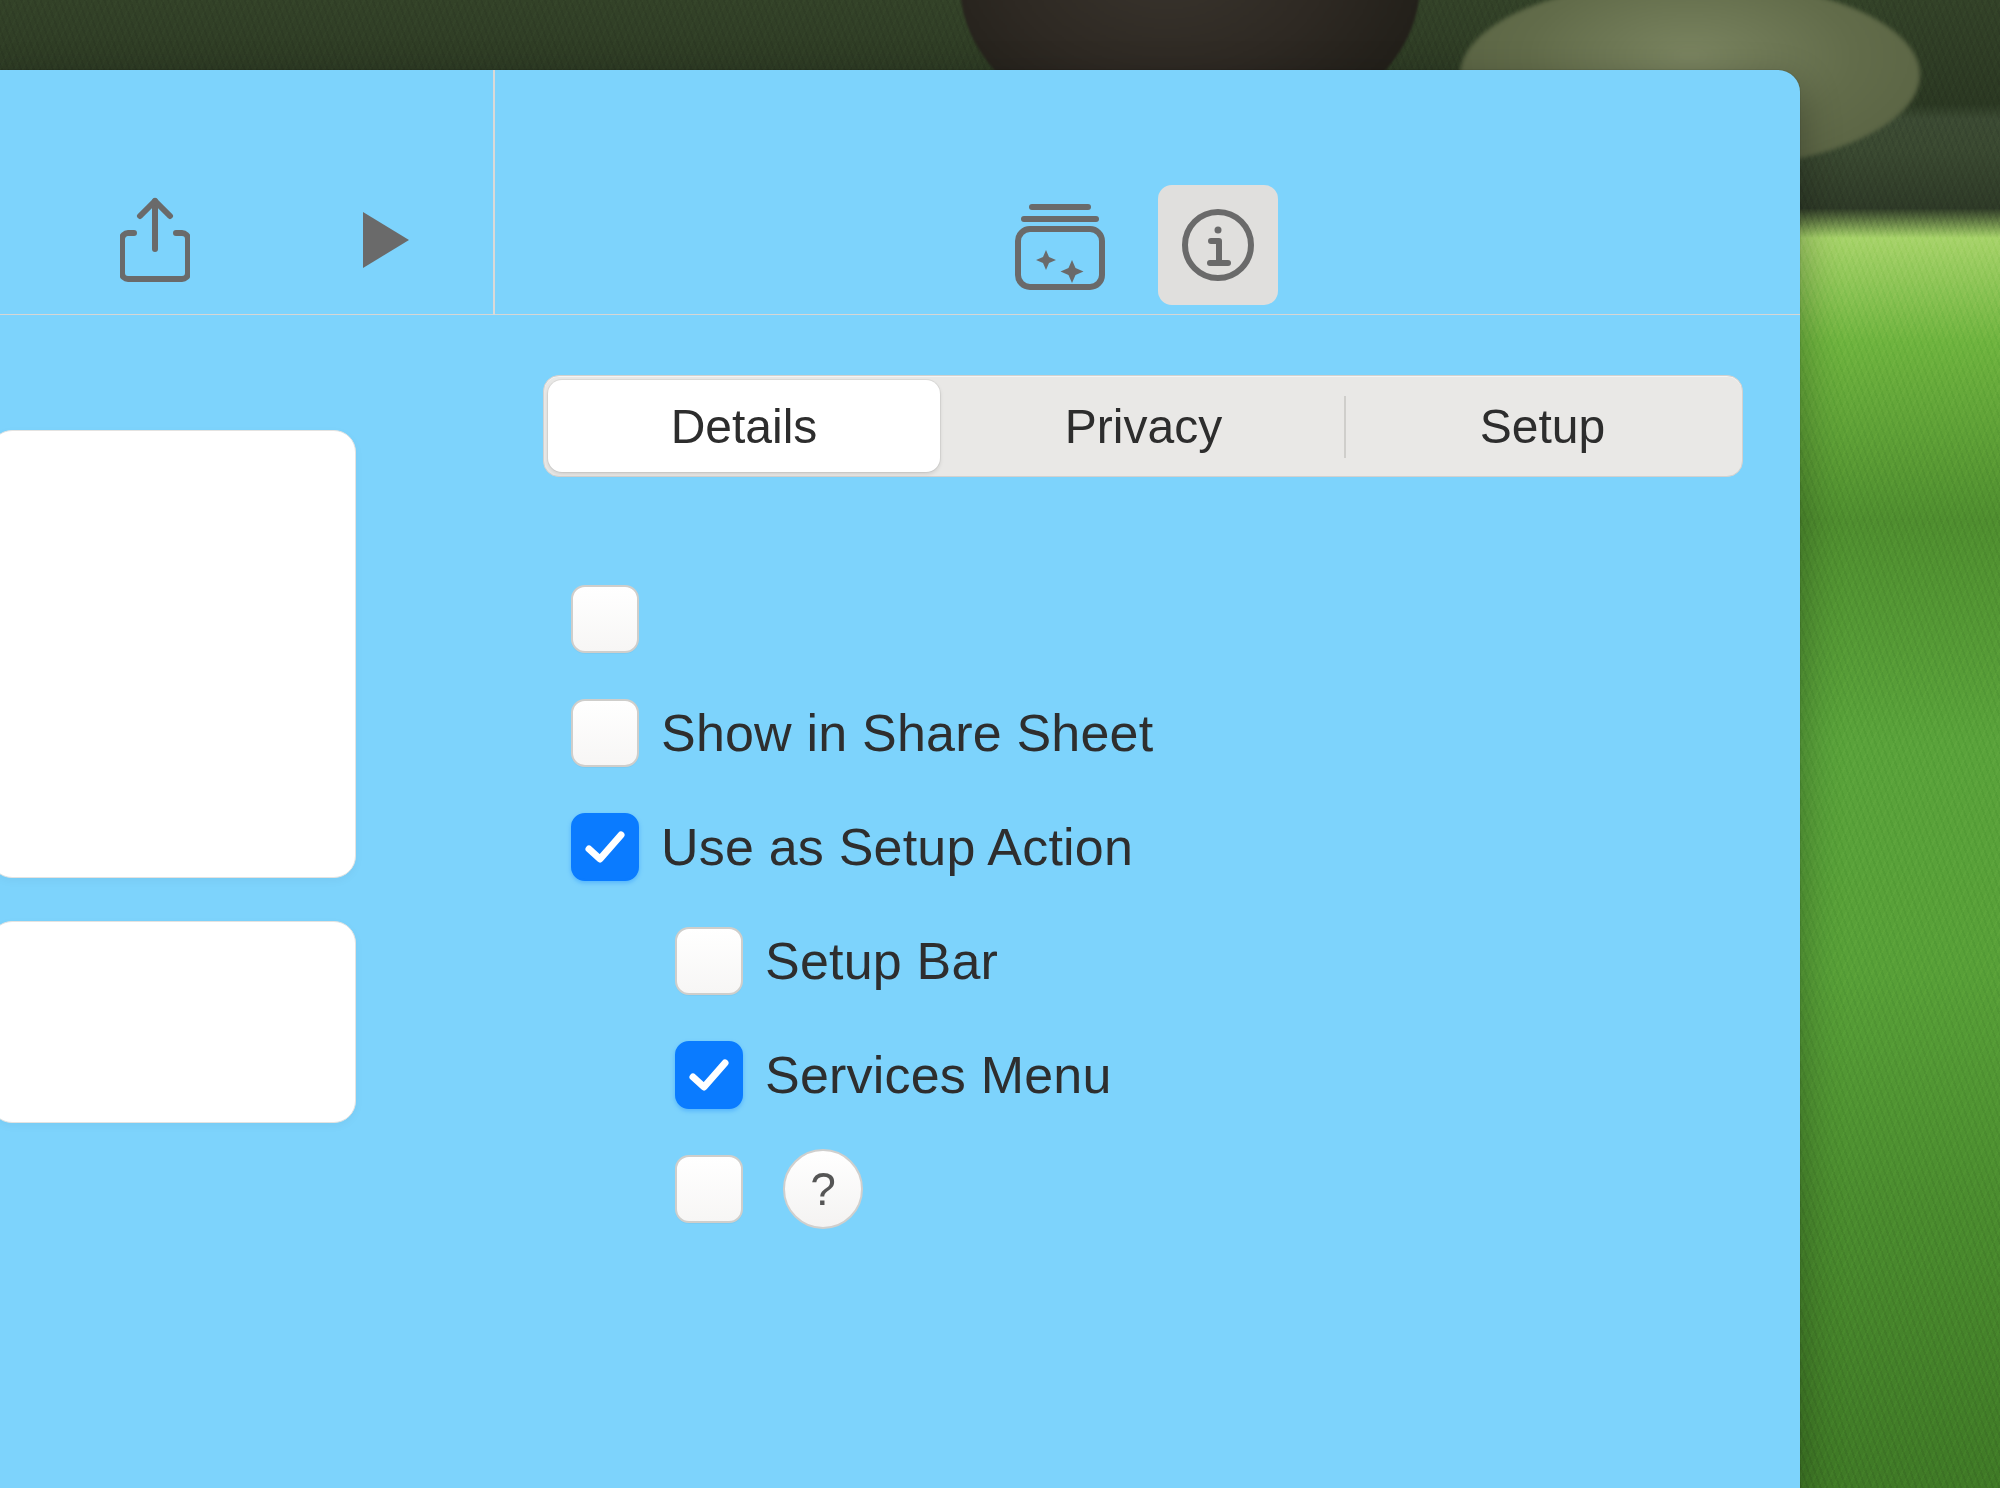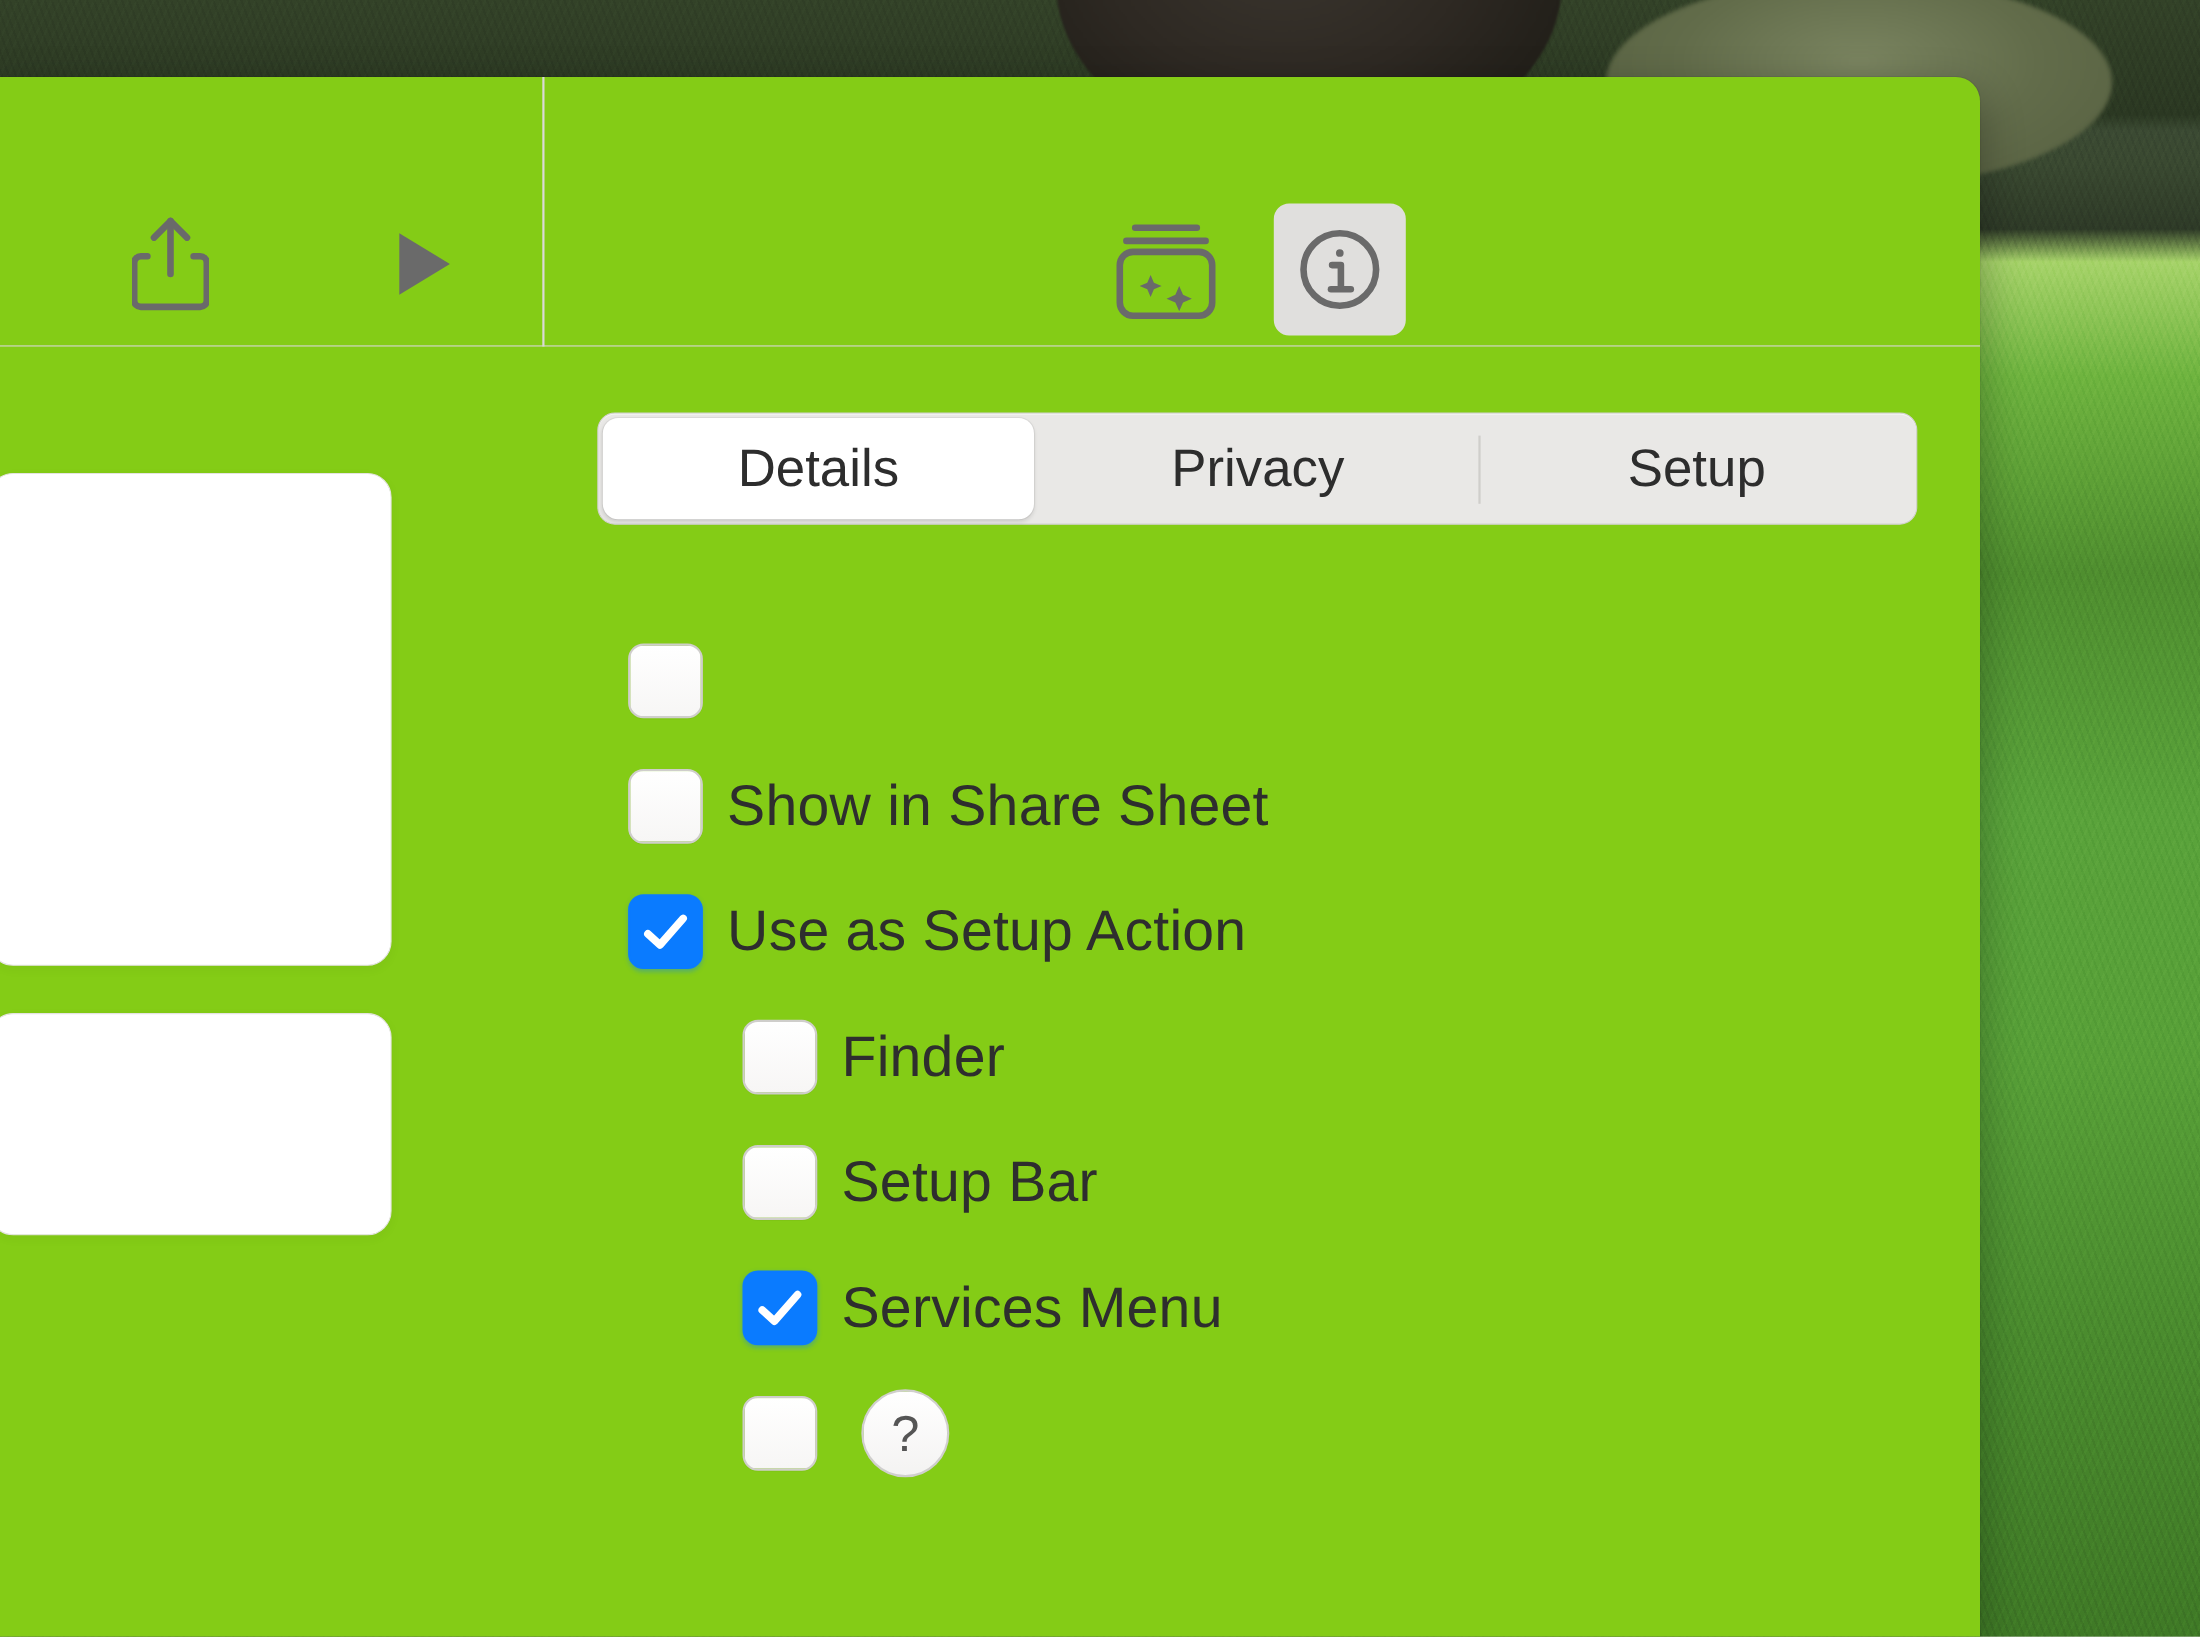--- a/index.html
+++ b/index.html
@@ -51,21 +51,21 @@
       filter: blur(2px);
     }
 
     
     .window {
       position: absolute;
       left: 0;
       top: 70px;
       width: 1800px;
       height: 1418px;
-      background: #84cc16;
+      background: #7dd3fc;
       border-radius: 0 22px 0 0;
       box-shadow: 0 0 0 1px rgba(0,0,0,.06), 0 14px 40px rgba(0,0,0,.3);
       overflow: visible;
     }
 
     
     .toolbar {
       position: absolute;
       left: 0;
       top: 0;
@@ -331,53 +331,45 @@
 
       <div class="row">
         <div class="cb on">
           <svg width="44" height="44" viewBox="0 0 44 44" stroke-width="7">
               <path d="M6 24 L17 34 L38 10" fill="none" stroke-linecap="round" stroke-linejoin="round"></path>
             </svg>
         </div>
         <span class="label">Use as Setup Action</span>
       </div>
 
+
       <div class="row sub">
         <div class="cb">
           <svg width="44" height="44" viewBox="0 0 44 44" stroke-width="7">
               <path d="M6 24 L17 34 L38 10" fill="none" stroke-linecap="round" stroke-linejoin="round"></path>
             </svg>
         </div>
-        <span class="label">Finder</span>
+        <span class="label">Setup Bar</span>
+      </div>
+
+      <div class="row sub">
+        <div class="cb on">
+          <svg width="44" height="44" viewBox="0 0 44 44" stroke-width="7">
+              <path d="M6 24 L17 34 L38 10" fill="none" stroke-linecap="round" stroke-linejoin="round"></path>
+            </svg>
+        </div>
+        <span class="label">Services Menu</span>
       </div>
 
       <div class="row sub">
         <div class="cb">
           <svg width="44" height="44" viewBox="0 0 44 44" stroke-width="7">
               <path d="M6 24 L17 34 L38 10" fill="none" stroke-linecap="round" stroke-linejoin="round"></path>
             </svg>
         </div>
-        <span class="label">Setup Bar</span>
-      </div>
-
-      <div class="row sub">
-        <div class="cb on">
-          <svg width="44" height="44" viewBox="0 0 44 44" stroke-width="7">
-              <path d="M6 24 L17 34 L38 10" fill="none" stroke-linecap="round" stroke-linejoin="round"></path>
-            </svg>
-        </div>
-        <span class="label">Services Menu</span>
-      </div>
-
-      <div class="row sub">
-        <div class="cb">
-          <svg width="44" height="44" viewBox="0 0 44 44" stroke-width="7">
-              <path d="M6 24 L17 34 L38 10" fill="none" stroke-linecap="round" stroke-linejoin="round"></path>
-            </svg>
-        </div>
         <div class="help-btn">
           <span>?</span>
         </div>
       </div>
 
     </div>
 
   </div>
 </div>
 

